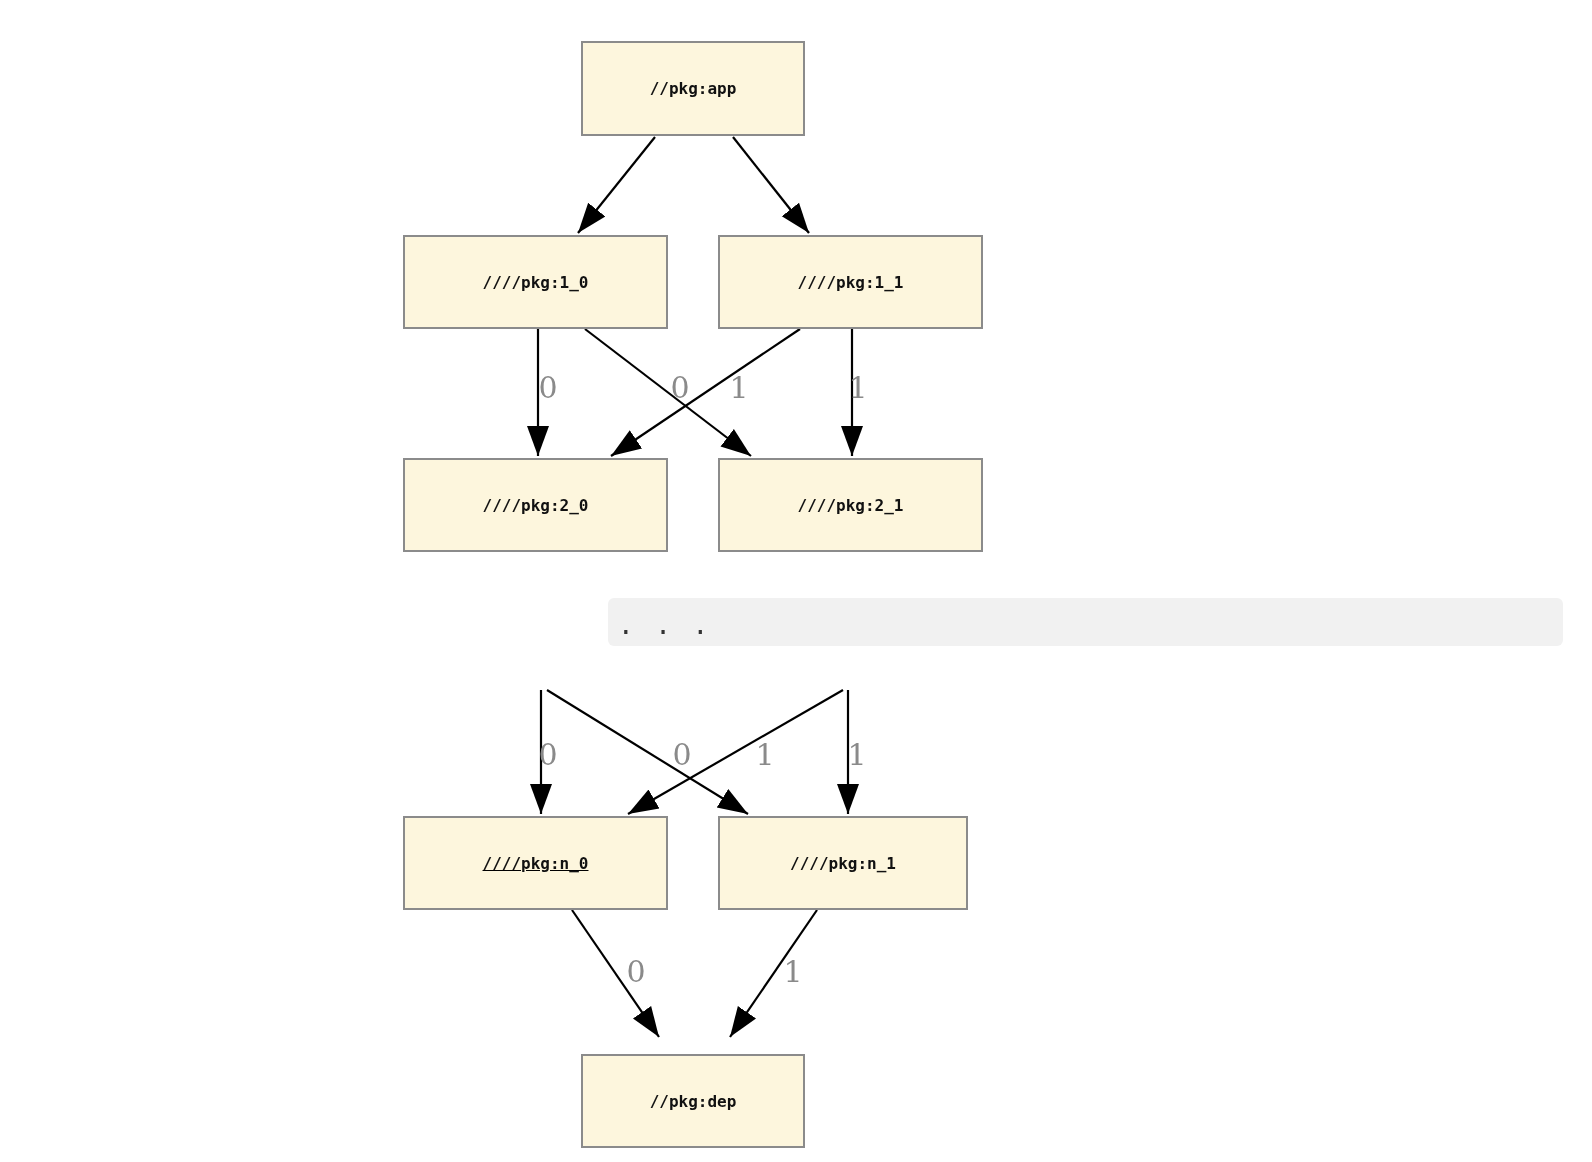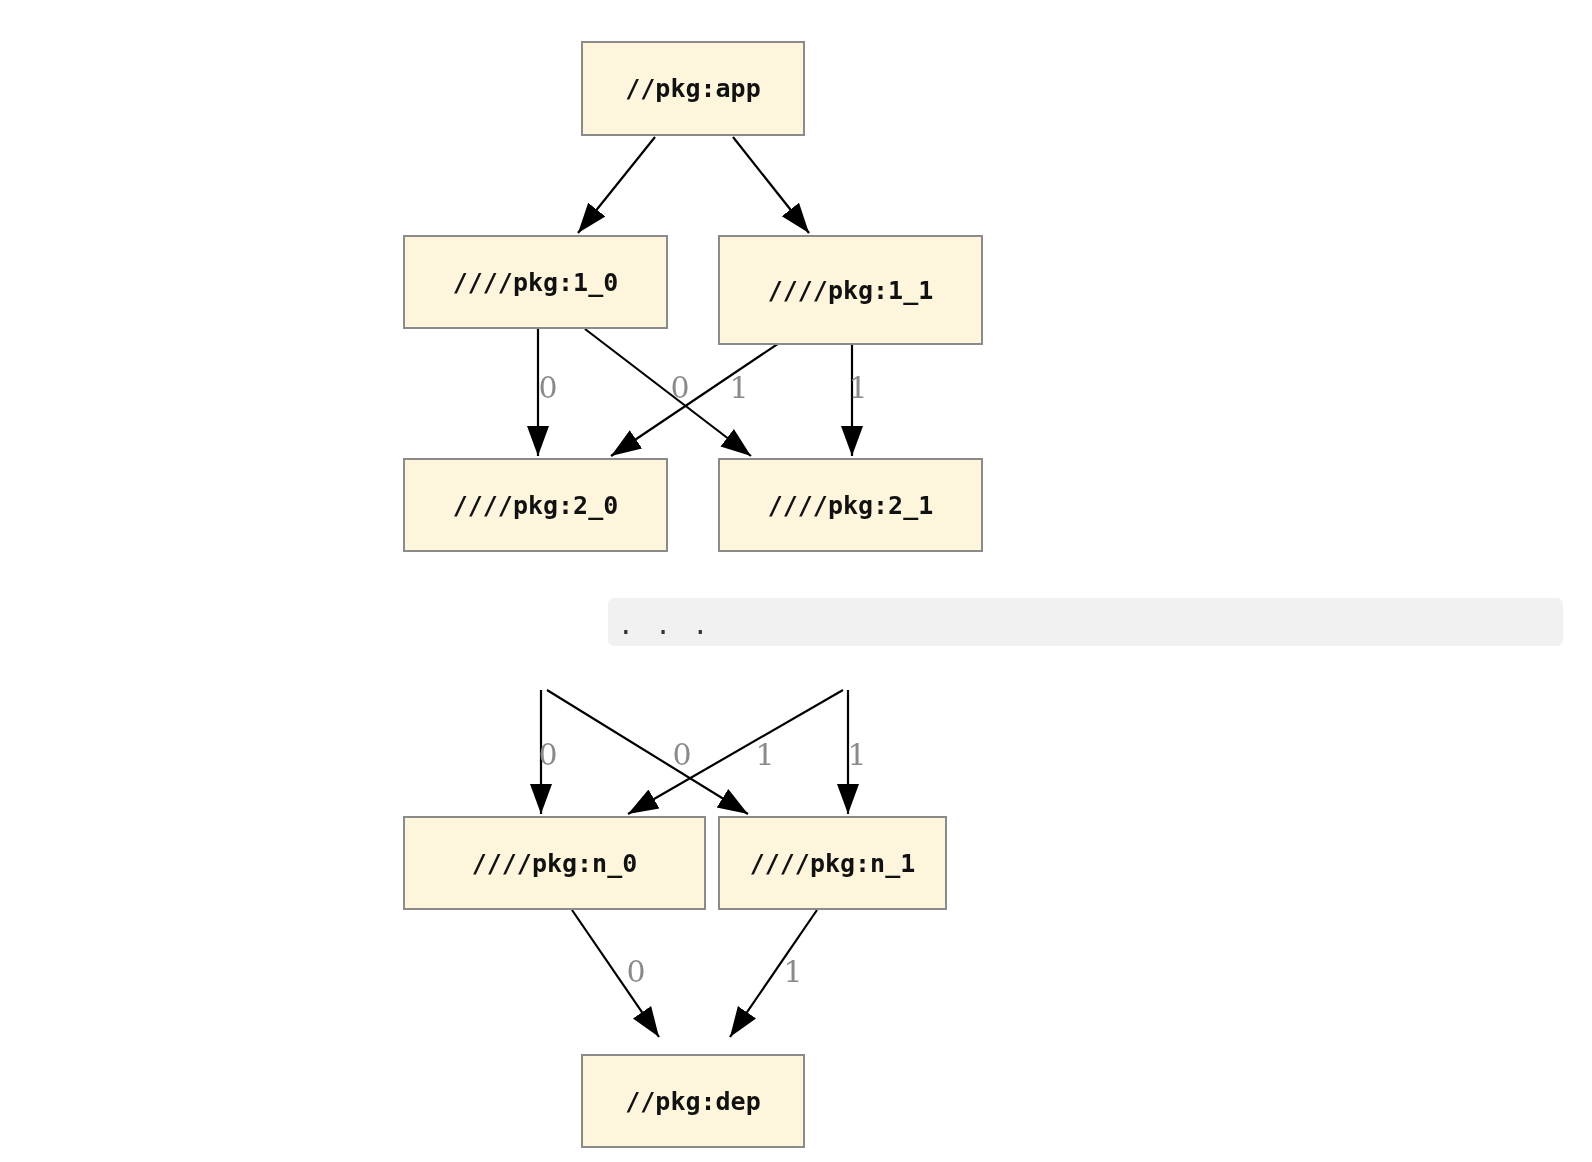--- a/index.html
+++ b/index.html
@@ -35,21 +35,21 @@
     box-sizing:border-box;
     background:var(--node-fill,#fdf6dd);
     border:2px solid var(--node-border,#8b8b8b);
     display:flex;
     align-items:center;
     justify-content:center;
   }
   .node span{
     font-family:"DejaVu Sans Mono", monospace;
     font-weight:bold;
-    font-size:25px;
+    font-size:16px;
     color:#111111;
     white-space:pre;
   }
   .edge-label{
     position:absolute;
     transform:translate(-50%,-50%);
     font-family:"DejaVu Serif", serif;
     font-size:30px;
     color:var(--edge-label,#8a8a8a);
     line-height:1;
@@ -103,37 +103,37 @@
   </svg>
 
   <div class="node" style="left:581px;top:41px;width:224px;height:95px;">
     <span>//pkg:app</span>
   </div>
 
   <div class="node" style="left:403px;top:235px;width:265px;height:94px;text-align:center;">
     <span>////pkg:1_0</span>
   </div>
 
-  <div class="node" style="left:718px;top:235px;width:265px;height:110px;">
+  <div class="node" style="left:718px;top:235px;width:265px;height:94px;">
     <span>////pkg:1_1</span>
   </div>
 
   <div class="node" style="left:403px;top:458px;width:265px;height:94px;">
     <span>////pkg:2_0</span>
   </div>
 
   <div class="node" style="left:718px;top:458px;width:265px;height:94px;">
     <span>////pkg:2_1</span>
   </div>
 
-  <div class="node" style="left:403px;top:816px;width:303px;height:94px;">
+  <div class="node" style="left:403px;top:816px;width:265px;height:94px;text-decoration:underline;">
     <span>////pkg:n_0</span>
   </div>
 
-  <div class="node" style="left:718px;top:816px;width:229px;height:94px;">
+  <div class="node" style="left:718px;top:816px;width:250px;height:94px;">
     <span>////pkg:n_1</span>
   </div>
 
   <div class="node" style="left:581px;top:1039px;width:224px;height:94px;margin-top:15px;">
     <span>//pkg:dep</span>
   </div>
 
   <div class="ellipsis-band">
     <span>. . .</span>
   </div>

